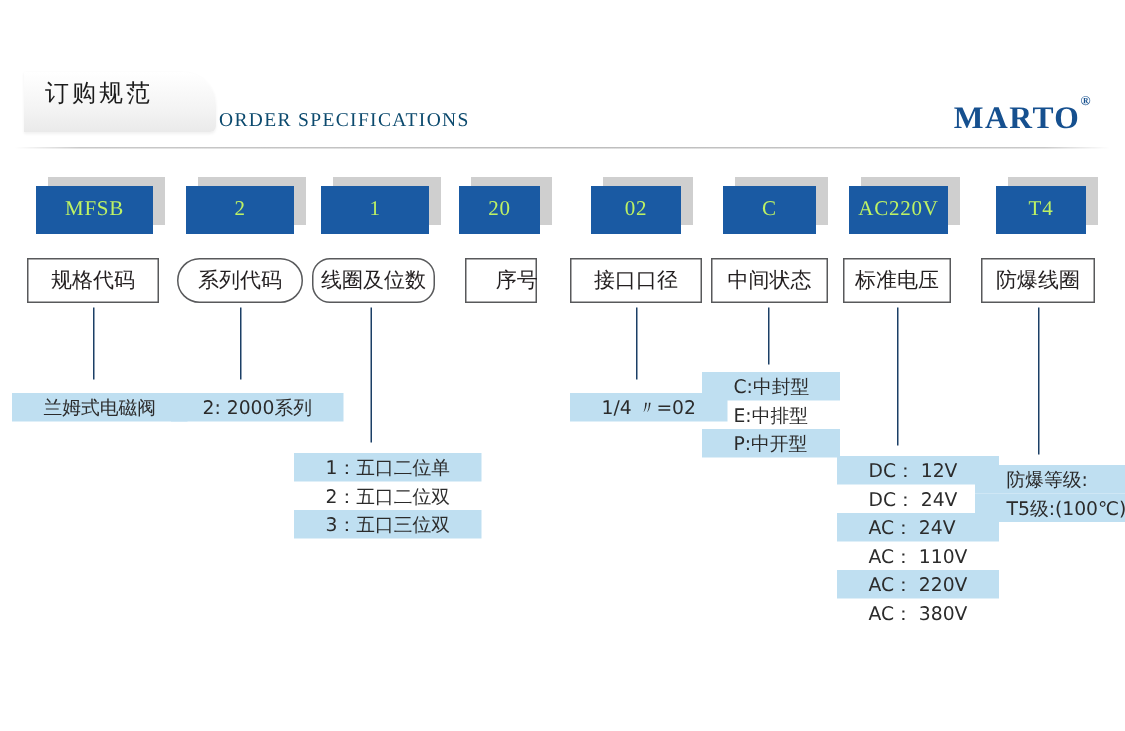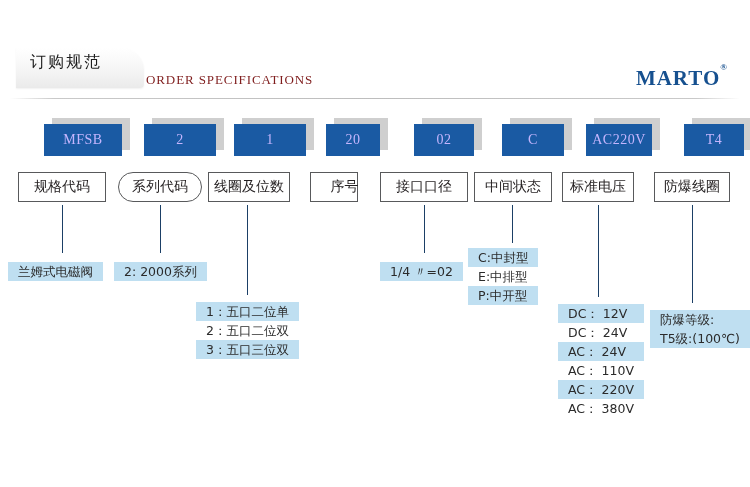--- a/index.html
+++ b/index.html
@@ -28,48 +28,47 @@
   #title-cn {
     position:absolute; left:30px; top:52px;
     font-size:16px; letter-spacing:2px; color:#1c1c1c;
     font-family:"DejaVu Sans", sans-serif;
     font-weight:500;
     white-space:nowrap;
   }
   #title-en {
     position:absolute; left:146px; top:72px;
     font-size:13px; letter-spacing:0.9px;
-    color:#7f1d1d;
+    color:#0c4a6e;
     font-family:"Liberation Serif", serif;
     white-space:nowrap;
   }
   #brand {
     position:absolute; right:22px; top:66px;
     font-size:21px; font-weight:bold; letter-spacing:1px;
     color:#16508f;
     font-family:"Liberation Serif", serif;
     white-space:nowrap;
   }
   #brand sup { font-size:9px; top:-0.8em; position:relative; }
   #header-rule {
     position:absolute; left:10px; top:98px; width:730px; height:1px;
     background:linear-gradient(90deg,rgba(190,190,190,0) 0%,#c9c9c9 6%,#bdbdbd 50%,#c9c9c9 94%,rgba(190,190,190,0) 100%);
   }
 
   .code-box {
     position:absolute; top:124px;
     height:32px;
     background:#1a5aa3;
-    color:#c4b5fd;
+    color:#bef264;
     font-size:14px;
     display:flex; align-items:center; justify-content:center;
     letter-spacing:0.5px;
     white-space:nowrap;
     font-family:"Liberation Serif", serif;
-    margin-left:20px;
   }
   .code-box::after {
     content:"";
     position:absolute;
     left:8px; top:-6px;
     width:100%; height:100%;
     background:#cfcfcf;
     z-index:-1;
   }
 
@@ -89,21 +88,21 @@
     position:absolute;
     width:1.4px;
     background:#1b3f66;
   }
 
   .opts { position:absolute; }
   .opt {
     font-size:12.5px;
     line-height:19px;
     height:19px;
-    padding:0 10px;
+    padding:0 21px;
     white-space:nowrap;
     color:#2b2b2b;
     font-family:"DejaVu Sans", sans-serif;
     display:flex; align-items:center;
   }
   .opt.hl { background:#bfdff1; }
 </style>
 </head>
 <body>
 
@@ -122,21 +121,21 @@
     <div class="opts" style="left: 8px; top: 262px;">
       <div class="opt hl">兰姆式电磁阀</div>
     </div>
     <div class="code-box" style="left: 124px; width: 72px;">2</div>
     <div class="label-box" style="left: 118px; width: 84px; border-radius: 15px;">系列代码</div>
     <div class="connector" style="left: 160px; top: 205px; height: 48px;"></div>
     <div class="opts" style="left: 114px; top: 262px;">
       <div class="opt hl">2: 2000系列</div>
     </div>
     <div class="code-box" style="left: 214px; width: 72px;">1</div>
-    <div class="label-box" style="left: 208px; width: 82px;">线圈及位数</div>
+    <div class="label-box" style="left: 208px; width: 82px; border-radius: 12px;">线圈及位数</div>
     <div class="connector" style="left: 247px; top: 205px; height: 90px;"></div>
     <div class="opts" style="left: 196px; top: 302px;">
       <div class="opt hl">1：五口二位单</div>
       <div class="opt">2：五口二位双</div>
       <div class="opt hl">3：五口三位双</div>
     </div>
     <div class="code-box" style="left: 306px; width: 54px;">20</div>
     <div class="label-box" style="left: 310px; width: 48px; padding-left: 21px;">序号</div>
     <div class="code-box" style="left: 394px; width: 60px;">02</div>
     <div class="label-box" style="left: 380px; width: 88px;">接口口径</div>

